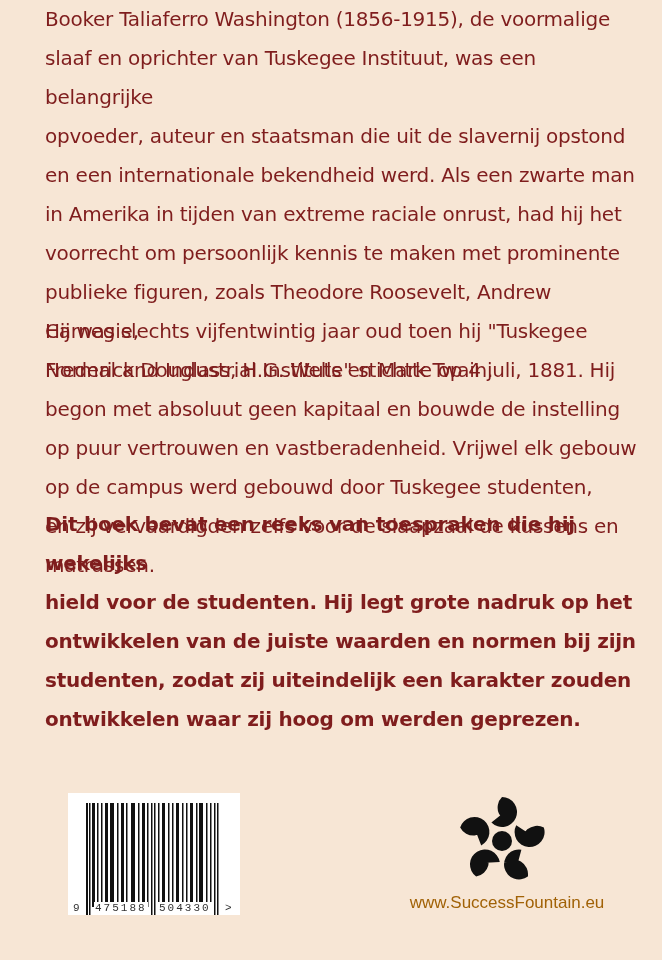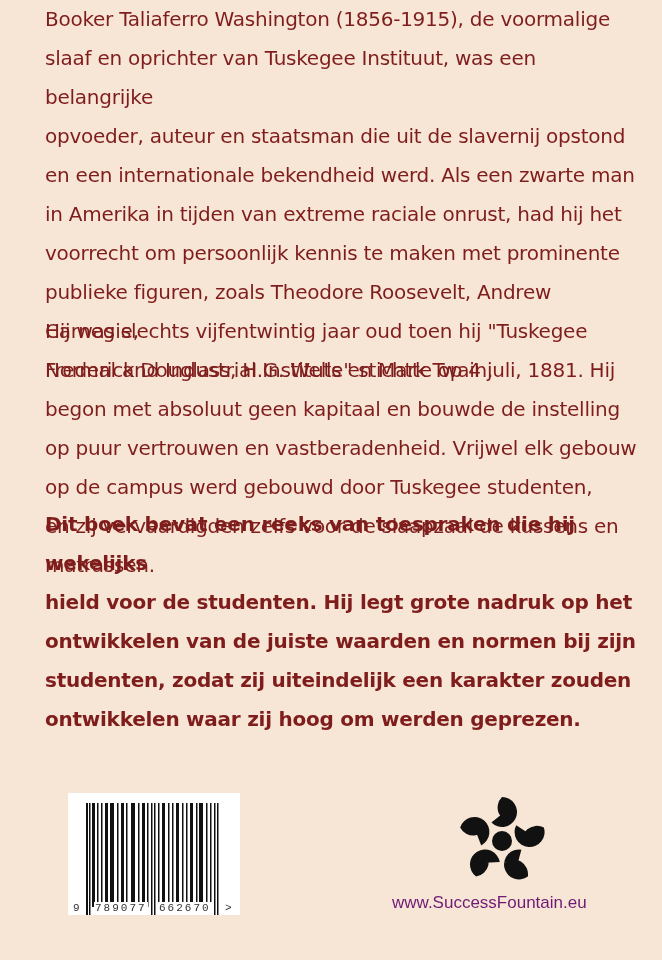--- a/index.html
+++ b/index.html
@@ -30,22 +30,23 @@
     position:absolute; left:0; bottom:0; width:172px; height:16px;
     font-family:"Liberation Mono", monospace; font-size:11px; color:#333;
   }
   .barcode .digits span { position:absolute; bottom:1px; background:#fff; padding:0 1px; }
 
   .logo {
     position:absolute; left:455px; top:795px; width:94px; height:92px;
   }
   .url {
     position:absolute; left:392px; top:893px; width:230px;
+    text-align:center;
     font-family:"Liberation Sans", sans-serif;
-    font-size:17px; color:#701a75;
+    font-size:17px; color:#a16207;
   }
 </style>
 </head>
 <body>
 
 <div class="text-block">
   <p id="para1">Booker Taliaferro Washington (1856-1915), de voormalige
 slaaf en oprichter van Tuskegee Instituut, was een belangrijke
 opvoeder, auteur en staatsman die uit de slavernij opstond
 en een internationale bekendheid werd. Als een zwarte man
@@ -101,22 +102,22 @@
       <rect x="128" y="10" width="1.5" height="104"></rect>
       <rect x="131" y="10" width="4" height="104"></rect>
       <rect x="138" y="10" width="1.5" height="104"></rect>
       <rect x="142" y="10" width="1.5" height="104"></rect>
       <rect x="146" y="10" width="1.5" height="112"></rect>
       <rect x="149" y="10" width="1.5" height="112"></rect>
     </g>
   </svg>
   <div class="digits">
     <span style="left:4px;">9</span>
-    <span style="left:26px; letter-spacing:2px;">789077</span>
-    <span style="left:90px; letter-spacing:2px;">662670</span>
+    <span style="left:26px; letter-spacing:2px;">475188</span>
+    <span style="left:90px; letter-spacing:2px;">504330</span>
     <span style="left:156px;">&gt;</span>
   </div>
 </div>
 
 <div class="logo">
   <svg width="94" height="92" viewBox="0 0 94 92">
     <g fill="#111">
       <circle cx="47" cy="46" r="10"></circle>
 
       <path d="M47 2 A15 15 0 1 1 36.4 27.6 L47 19 L57.6 27.6 A15 15 0 0 1 47 2 Z" transform="rotate(0 47 46)"></path>

